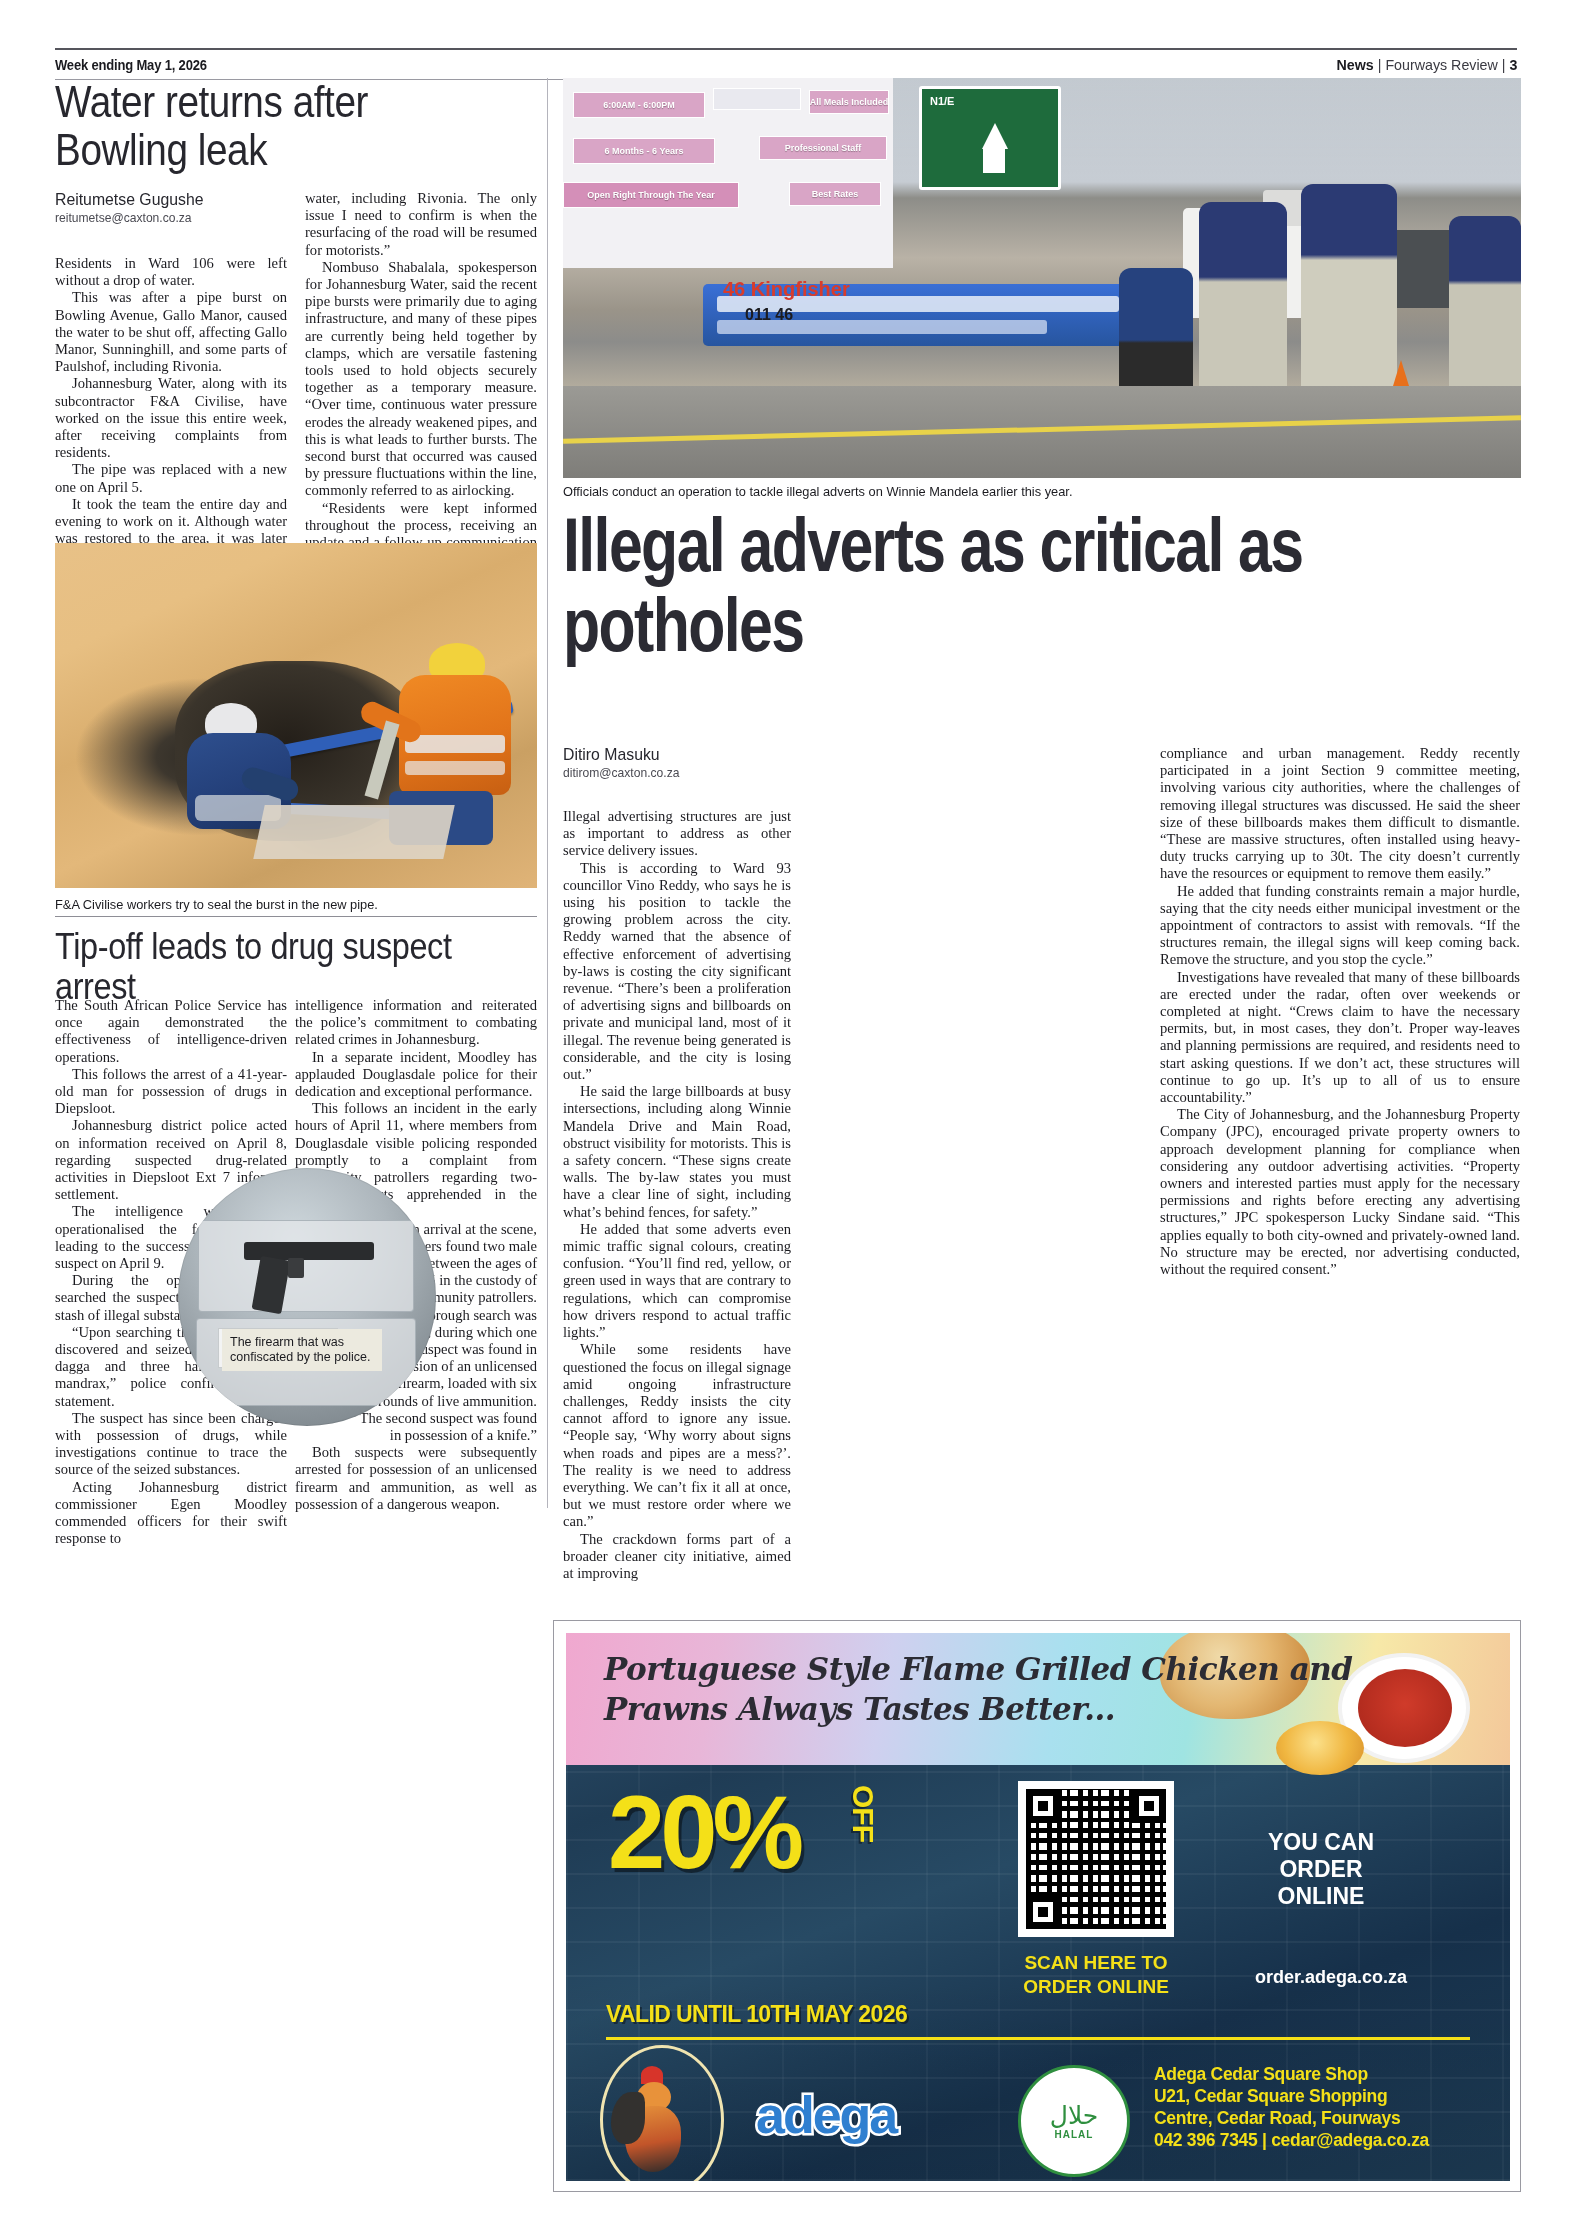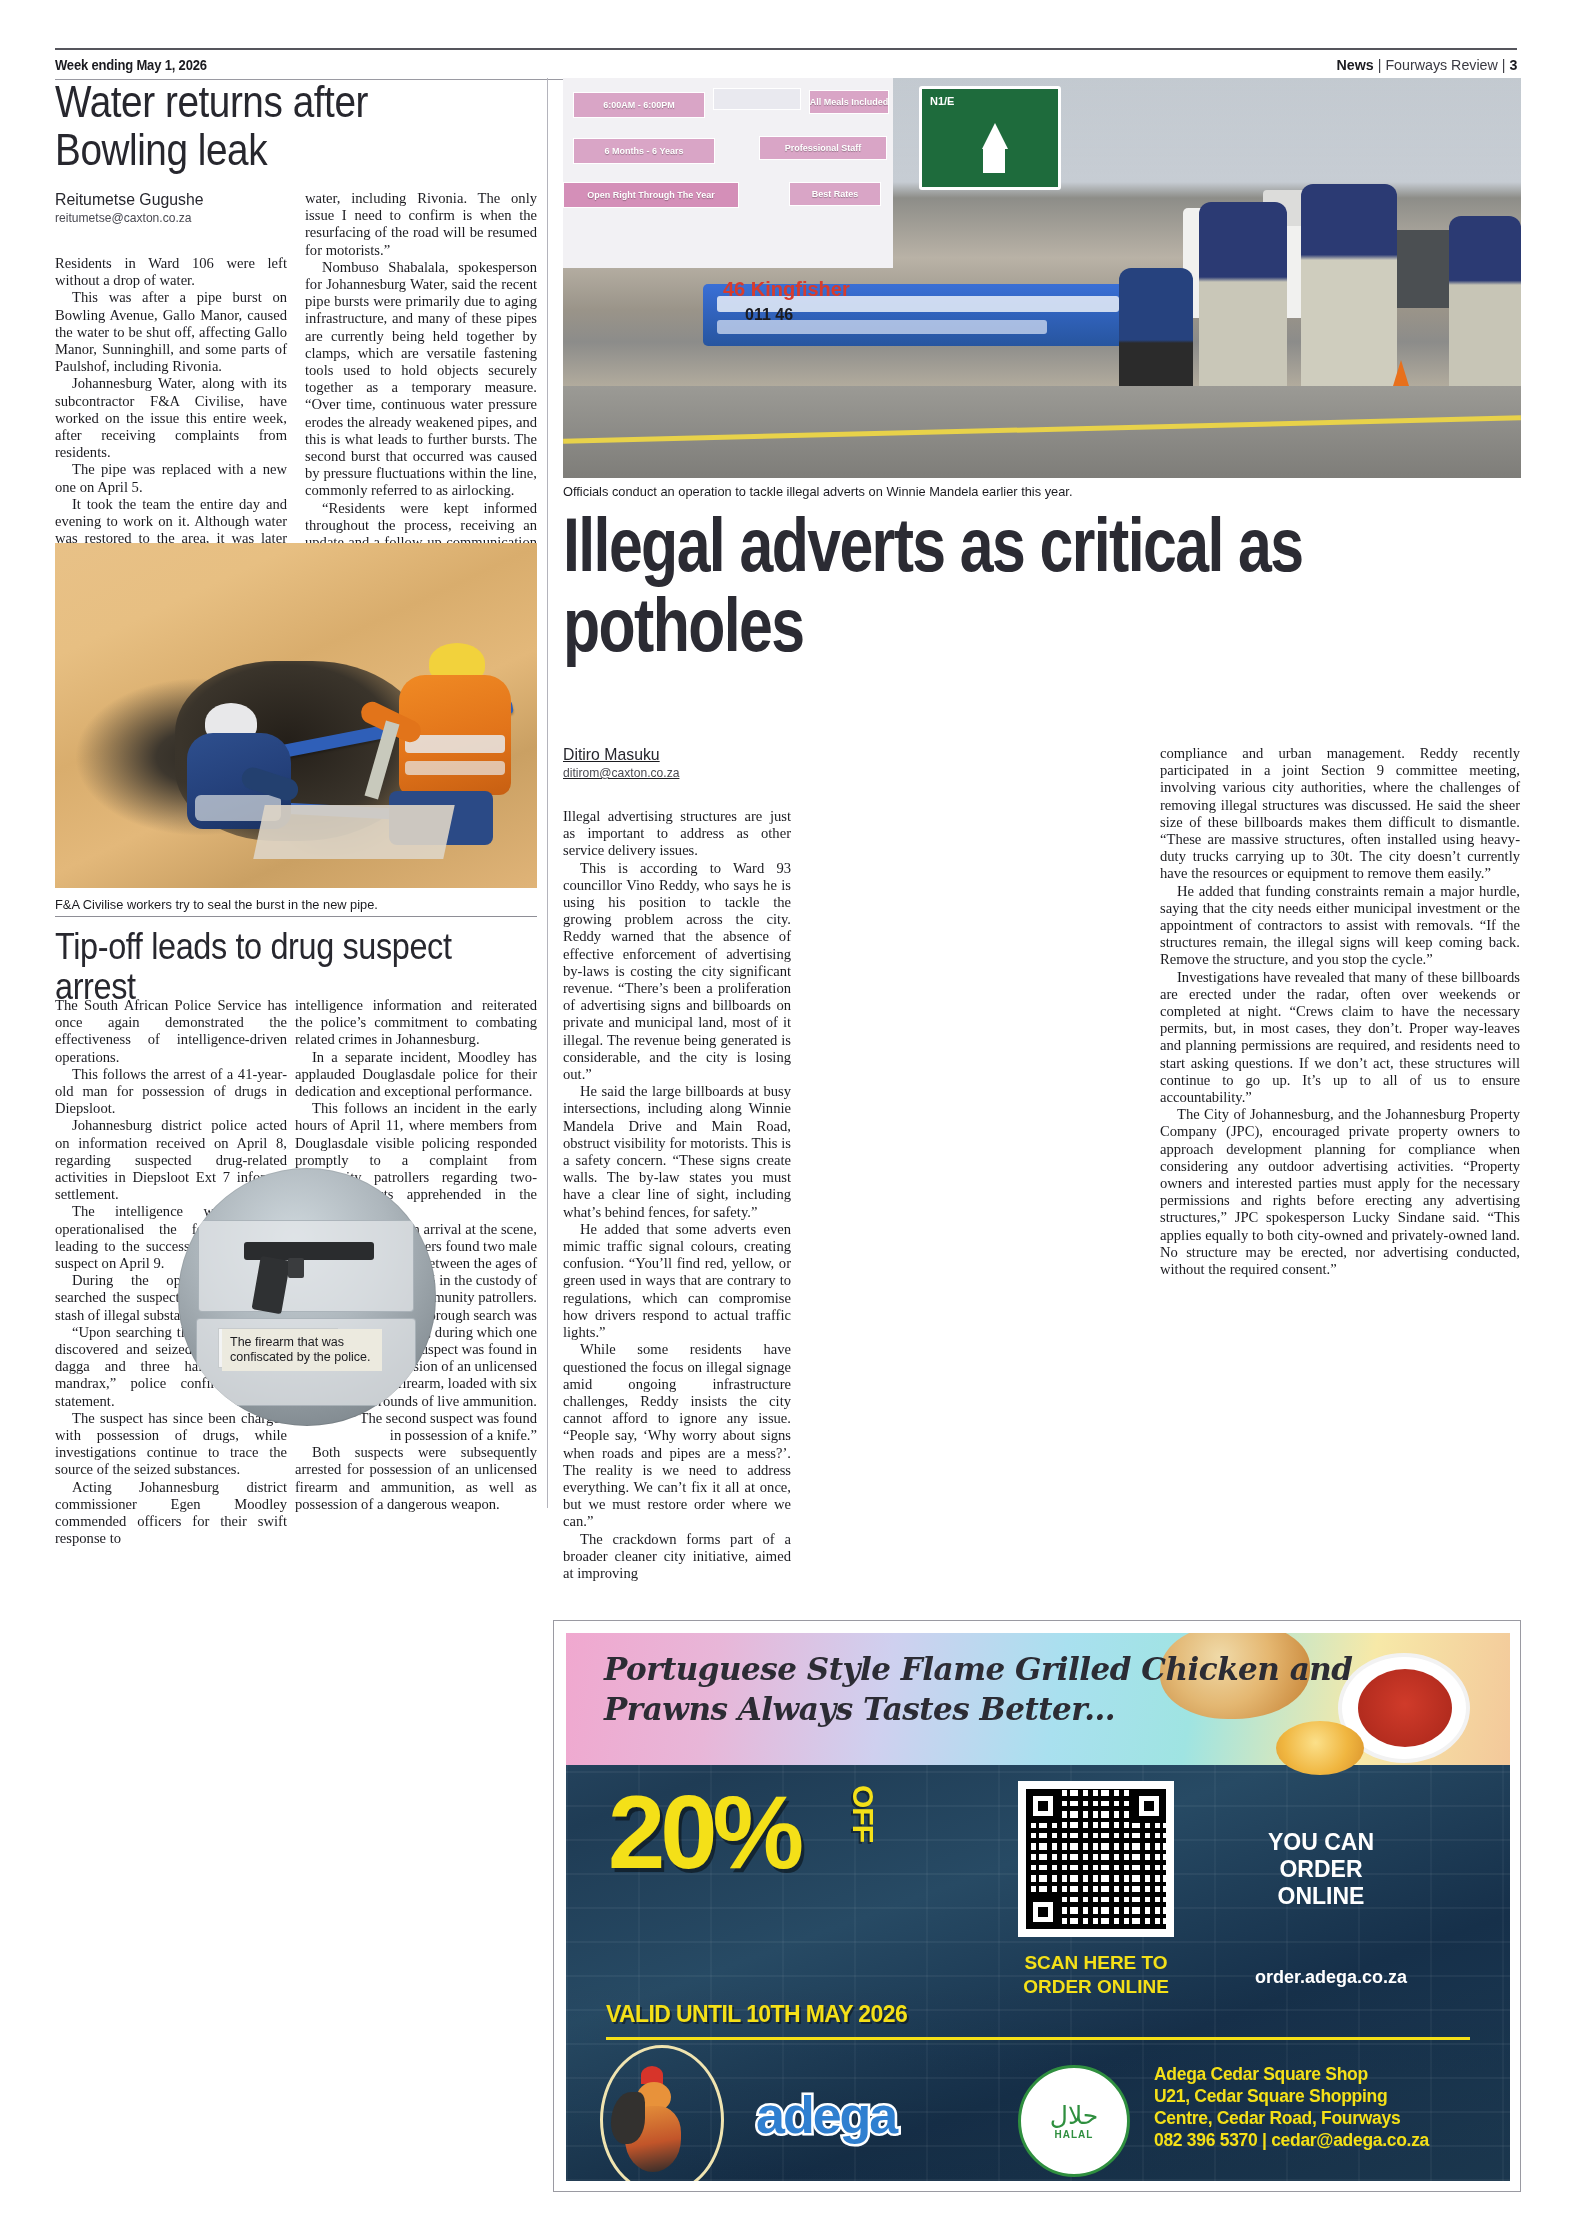--- a/index.html
+++ b/index.html
@@ -337,21 +337,21 @@
     <div class="road-line" style="left:0;bottom:46px;width:958px;transform:rotate(-1.4deg);"></div>
 
     <div style="position:absolute;left:160px;top:200px;font-family:'Liberation Sans',sans-serif;color:#d83c2c;font-weight:bold;font-size:20px;">46 Kingfisher</div>
     <div style="position:absolute;left:182px;top:228px;font-family:'Liberation Sans',sans-serif;color:#1b1b20;font-weight:bold;font-size:16px;">011 46</div>
   </div>
 
   <div class="caption" style="left:563px;top:484px;width:958px;">Officials conduct an operation to tackle illegal adverts on Winnie Mandela earlier this year.</div>
 
   <div class="headline-2">Illegal adverts as critical as potholes</div>
 
-  <div class="byline" style="position:absolute;left:563px;top:745px;width:400px;text-decoration:underline;">
+  <div class="byline" style="position:absolute;left:563px;top:745px;width:400px;">
     <div class="name">Ditiro Masuku</div>
     <div class="mail">ditirom@caxton.co.za</div>
   </div>
 
   <div class="col" id="adverts-col1" style="left:563px;top:808px;width:228px;">
     <p class="first">Illegal advertising structures are just as important to address as other service delivery issues.</p>
     <p>This is according to Ward 93 councillor Vino Reddy, who says he is using his position to tackle the growing problem across the city. Reddy warned that the absence of effective enforcement of advertising by-laws is costing the city significant revenue. “There’s been a proliferation of advertising signs and billboards on private and municipal land, most of it illegal. The revenue being generated is considerable, and the city is losing out.”</p>
     <p>He said the large billboards at busy intersections, including along Winnie Mandela Drive and Main Road, obstruct visibility for motorists. This is a safety concern. “These signs create walls. The by-law states you must have a clear line of sight, including what’s behind fences, for safety.”</p>
     <p>He added that some adverts even mimic traffic signal colours, creating confusion. “You’ll find red, yellow, or green used in ways that are contrary to regulations, which can compromise how drivers respond to actual traffic lights.”</p>
     <p>While some residents have questioned the focus on illegal signage amid ongoing infrastructure challenges, Reddy insists the city cannot afford to ignore any issue. “People say, ‘Why worry about signs when roads and pipes are a mess?’. The reality is we need to address everything. We can’t fix it all at once, but we must restore order where we can.”</p>
@@ -415,18 +415,18 @@
 
       <div class="ad-halal" style="left:452px;top:432px;width:112px;height:112px;">
         <div class="ar">حلال</div>
         <div class="en">HALAL</div>
       </div>
 
       <div class="ad-addr" style="left:588px;top:430px;width:350px;">
         <div>Adega Cedar Square Shop</div>
         <div>U21, Cedar Square Shopping</div>
         <div>Centre, Cedar Road, Fourways</div>
-        <div>082 396 5370 | cedar@adega.co.za</div>
+        <div>042 396 7345 | cedar@adega.co.za</div>
       </div>
     </div>
   </div>
 
 </div>
 
 </body></html>

